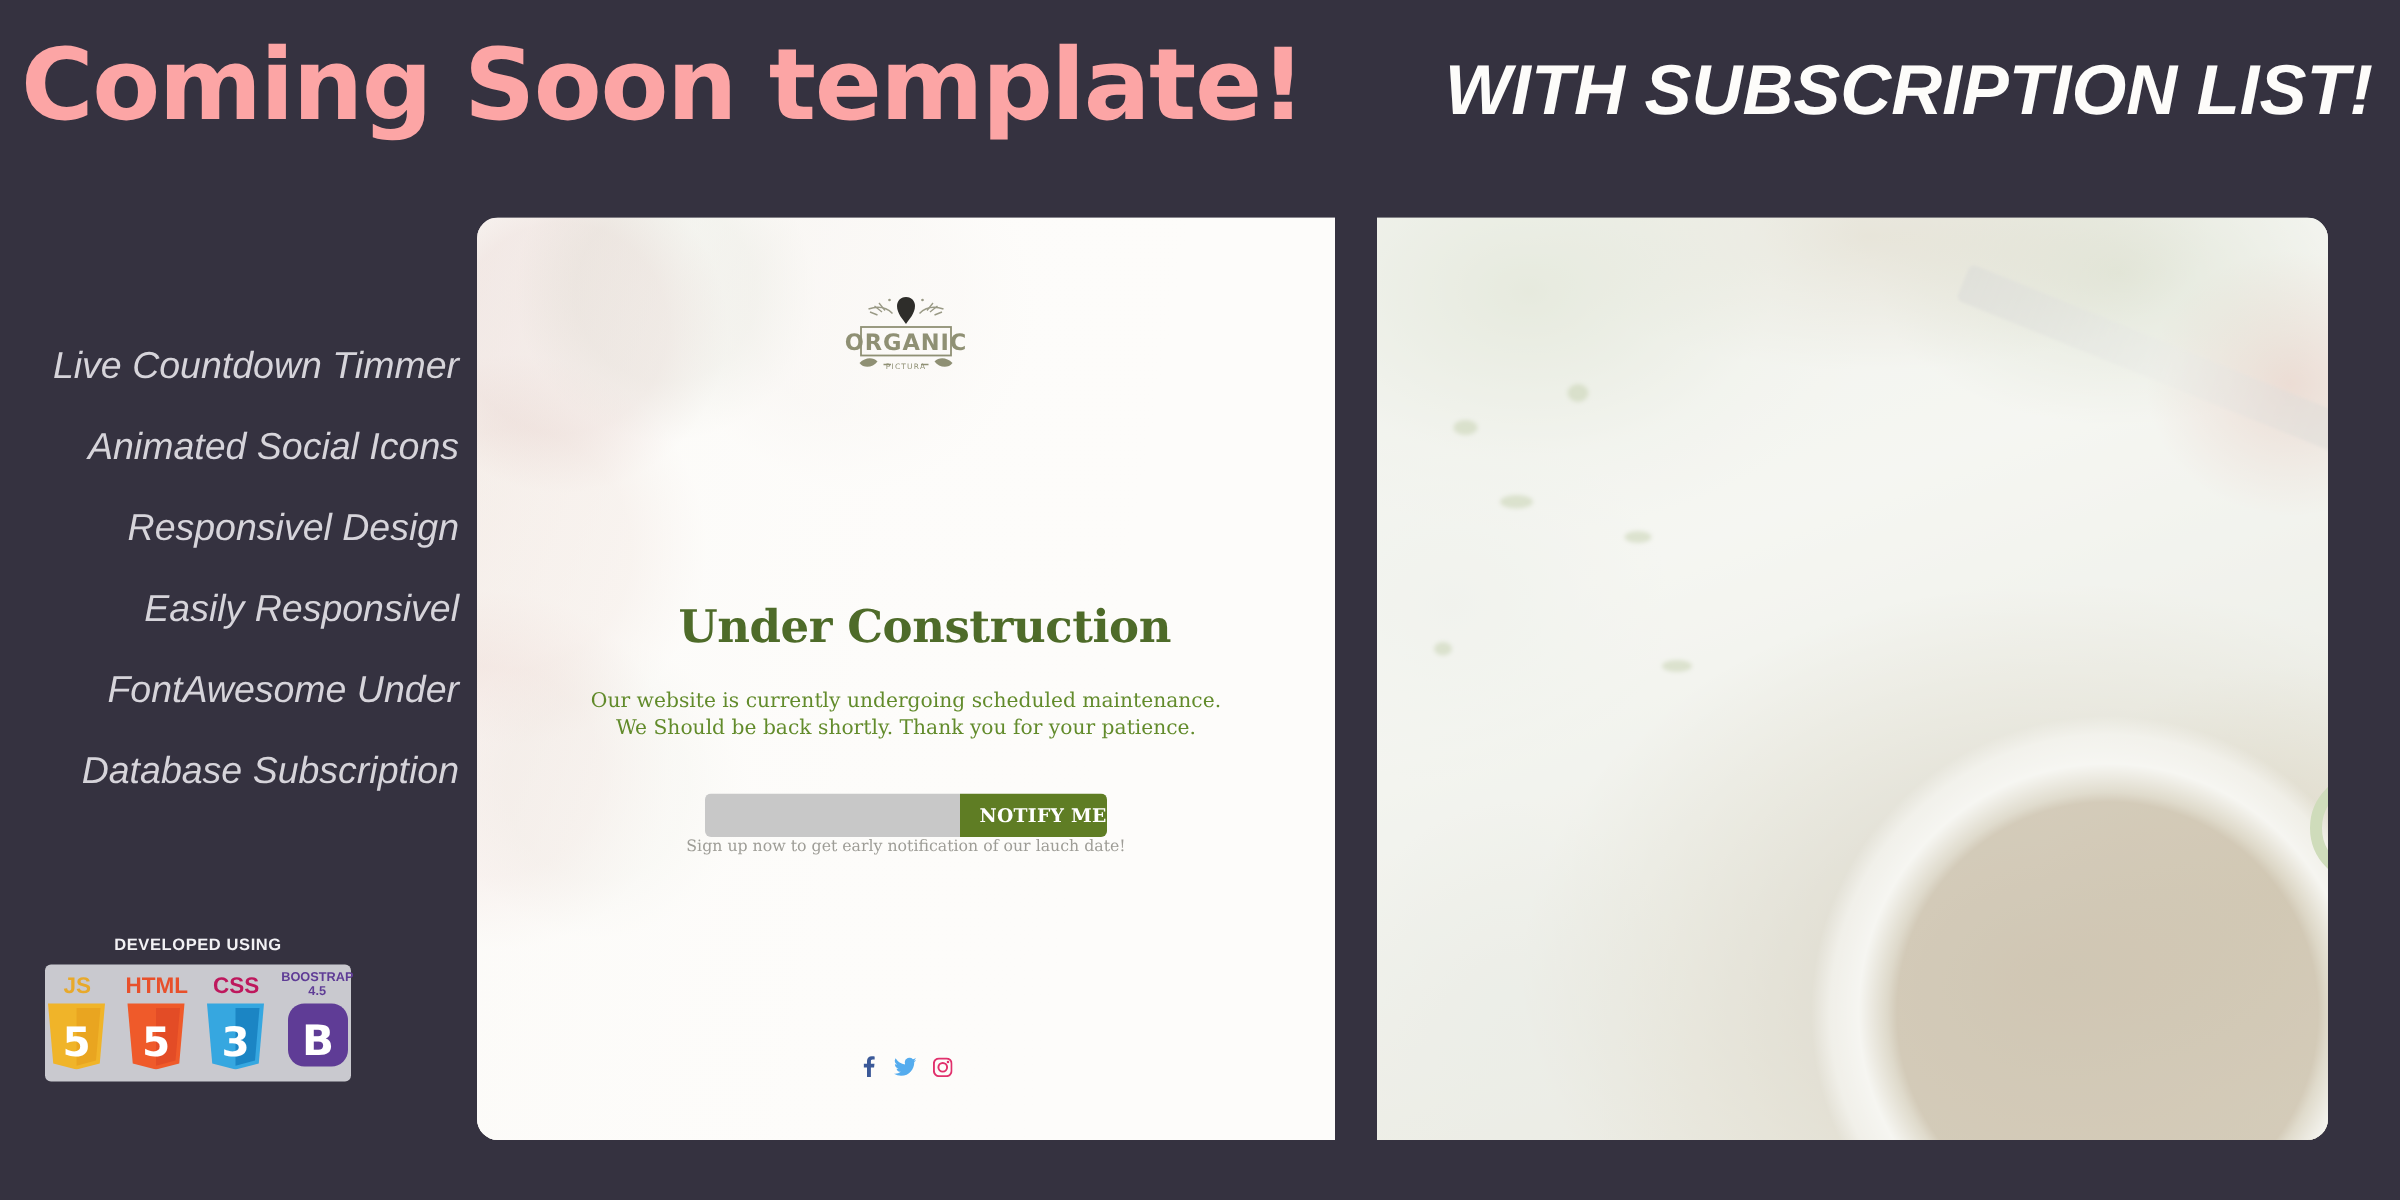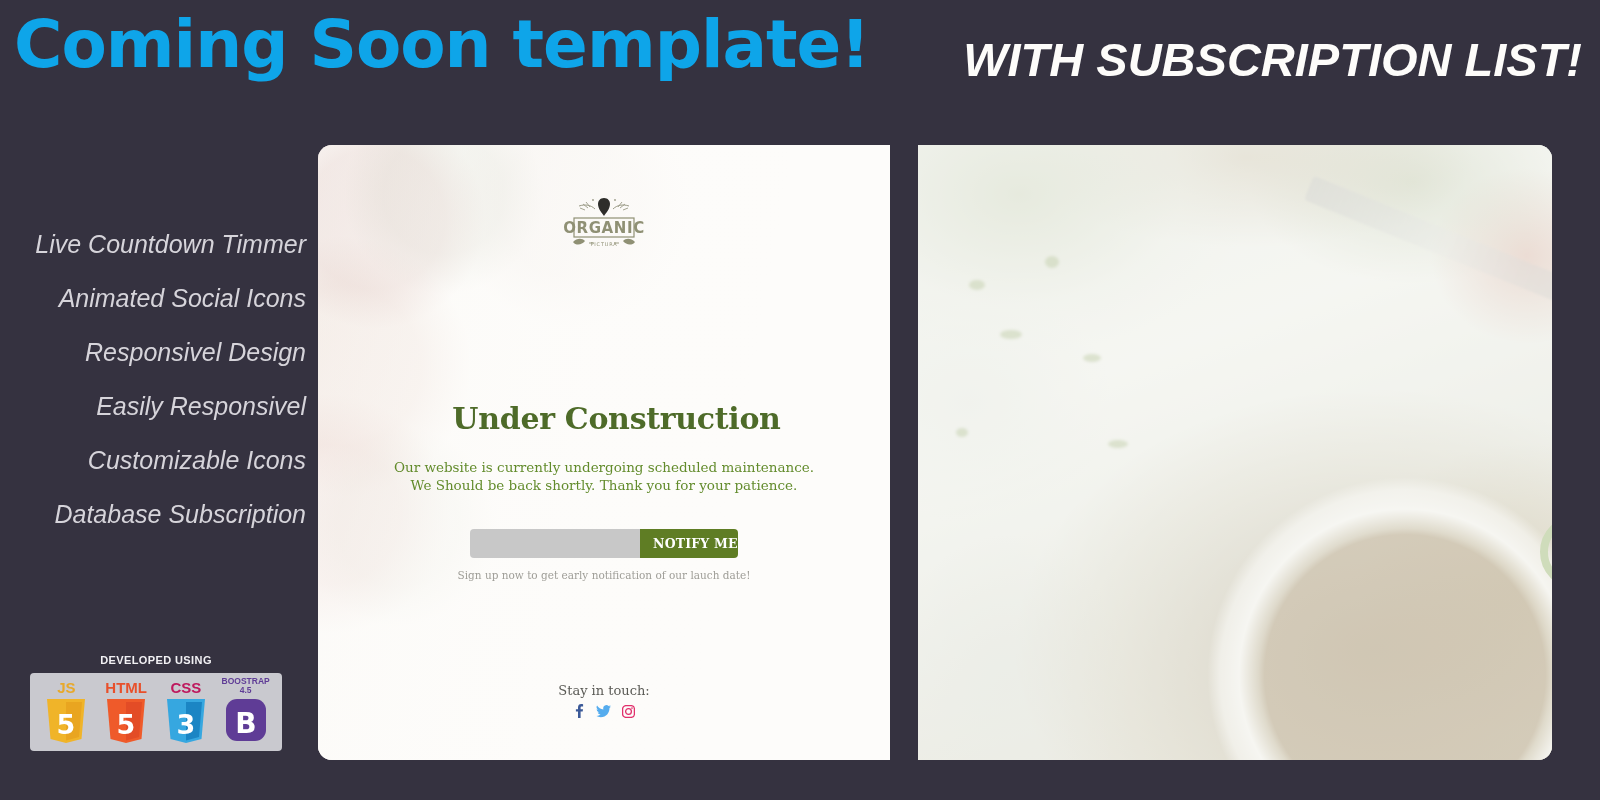--- a/index.html
+++ b/index.html
@@ -16,24 +16,24 @@
   
   .header {
     position: absolute;
     top: 0; left: 0;
     width: 1600px;
     height: 130px;
   }
   .title-main {
     position: absolute;
     left: 14px;
-    top: 12px;
+    top: 24px;
     font-size: 66px;
     font-weight: 700;
-    color: #0ea5e9;
+    color: #fca5a5;
     letter-spacing: -1px;
     line-height: 1;
     white-space: nowrap;
     font-family: "DejaVu Sans", sans-serif;
   }
   .title-sub {
     position: absolute;
     right: 18px;
     top: 36px;
     font-size: 47px;
@@ -63,22 +63,22 @@
     line-height: 1;
     margin-bottom: 29px;
     white-space: nowrap;
     font-family: "Liberation Sans", sans-serif;
   }
 
   
   .devbox {
     position: absolute;
     left: 30px;
-    top: 654px;
-    width: 252px;
+    top: 624px;
+    width: 204px;
   }
   .devbox-label {
     text-align: center;
     font-size: 11px;
     font-weight: 700;
     letter-spacing: 0.4px;
     color: #f2f1f4;
     margin-bottom: 7px;
     font-family: "Liberation Sans", sans-serif;
   }
@@ -221,21 +221,20 @@
     border: none;
     font-size: 12.5px;
     font-weight: 700;
     letter-spacing: 0.2px;
     padding: 0 13px;
     cursor: pointer;
     font-family: "DejaVu Serif", serif;
     white-space: nowrap;
   }
   .form-note {
-    margin-top: 11px;
     font-size: 10.5px;
     color: #8e8d86;
     font-family: "DejaVu Serif", serif;
     opacity: 0.85;
   }
 
   
   .social-block {
     position: absolute;
     bottom: 42px;
@@ -345,21 +344,21 @@
 <div class="header">
   <div class="title-main">Coming Soon template!</div>
   <div class="title-sub">WITH SUBSCRIPTION LIST!</div>
 </div>
 
 <div class="features">
   <div class="feature-item">Live Countdown Timmer</div>
   <div class="feature-item">Animated Social Icons</div>
   <div class="feature-item">Responsivel Design</div>
   <div class="feature-item">Easily Responsivel</div>
-  <div class="feature-item">Customizable Icons</div>
+  <div class="feature-item">FontAwesome Under</div>
   <div class="feature-item">Database Subscription</div>
 </div>
 
 <div class="devbox">
   <div class="devbox-label">DEVELOPED USING</div>
   <div class="tech-strip">
 
     <div class="tech-badge tech-js">
       <div class="tech-top">JS</div>
       <div class="shield">
@@ -439,21 +438,20 @@
         <div>We Should be back shortly. Thank you for your patience.</div>
       </div>
 
       <div class="subscribe">
         <input class="subscribe-input" type="text" placeholder="" style="">
         <button class="notify-btn">NOTIFY ME!</button>
       </div>
       <div class="form-note">Sign up now to get early notification of our lauch date!</div>
 
       <div class="social-block">
-        <div class="stay-label">Stay in touch:</div>
         <div class="social-icons">
           <span>
             <svg width="12" height="14" viewBox="0 0 12 14">
               <path d="M7.6 14V7.6h2.1l.3-2.4H7.6V3.6c0-.7.2-1.2 1.2-1.2h1.3V.3C9.9.2 9.1.1 8.2.1 6.3.1 5 1.3 5 3.4v1.8H2.9v2.4H5V14z" fill="#3b5998"></path>
             </svg>
           </span>
           <span>
             <svg width="15" height="13" viewBox="0 0 15 13">
               <path d="M15 1.6c-.6.25-1.2.42-1.8.5.65-.4 1.15-1 1.4-1.75-.6.36-1.27.62-1.98.76A3.1 3.1 0 0 0 7.3 3.9c0 .24.03.48.08.7A8.83 8.83 0 0 1 1.05.56 3.1 3.1 0 0 0 2 4.7c-.5-.02-.98-.16-1.4-.4v.04a3.1 3.1 0 0 0 2.5 3.04c-.27.07-.55.1-.84.1-.2 0-.4-.02-.6-.05a3.1 3.1 0 0 0 2.9 2.15A6.23 6.23 0 0 1 0 10.86a8.8 8.8 0 0 0 4.72 1.38c5.66 0 8.76-4.7 8.76-8.76v-.4c.6-.43 1.12-.98 1.52-1.6z" fill="#55acee"></path>
             </svg>

